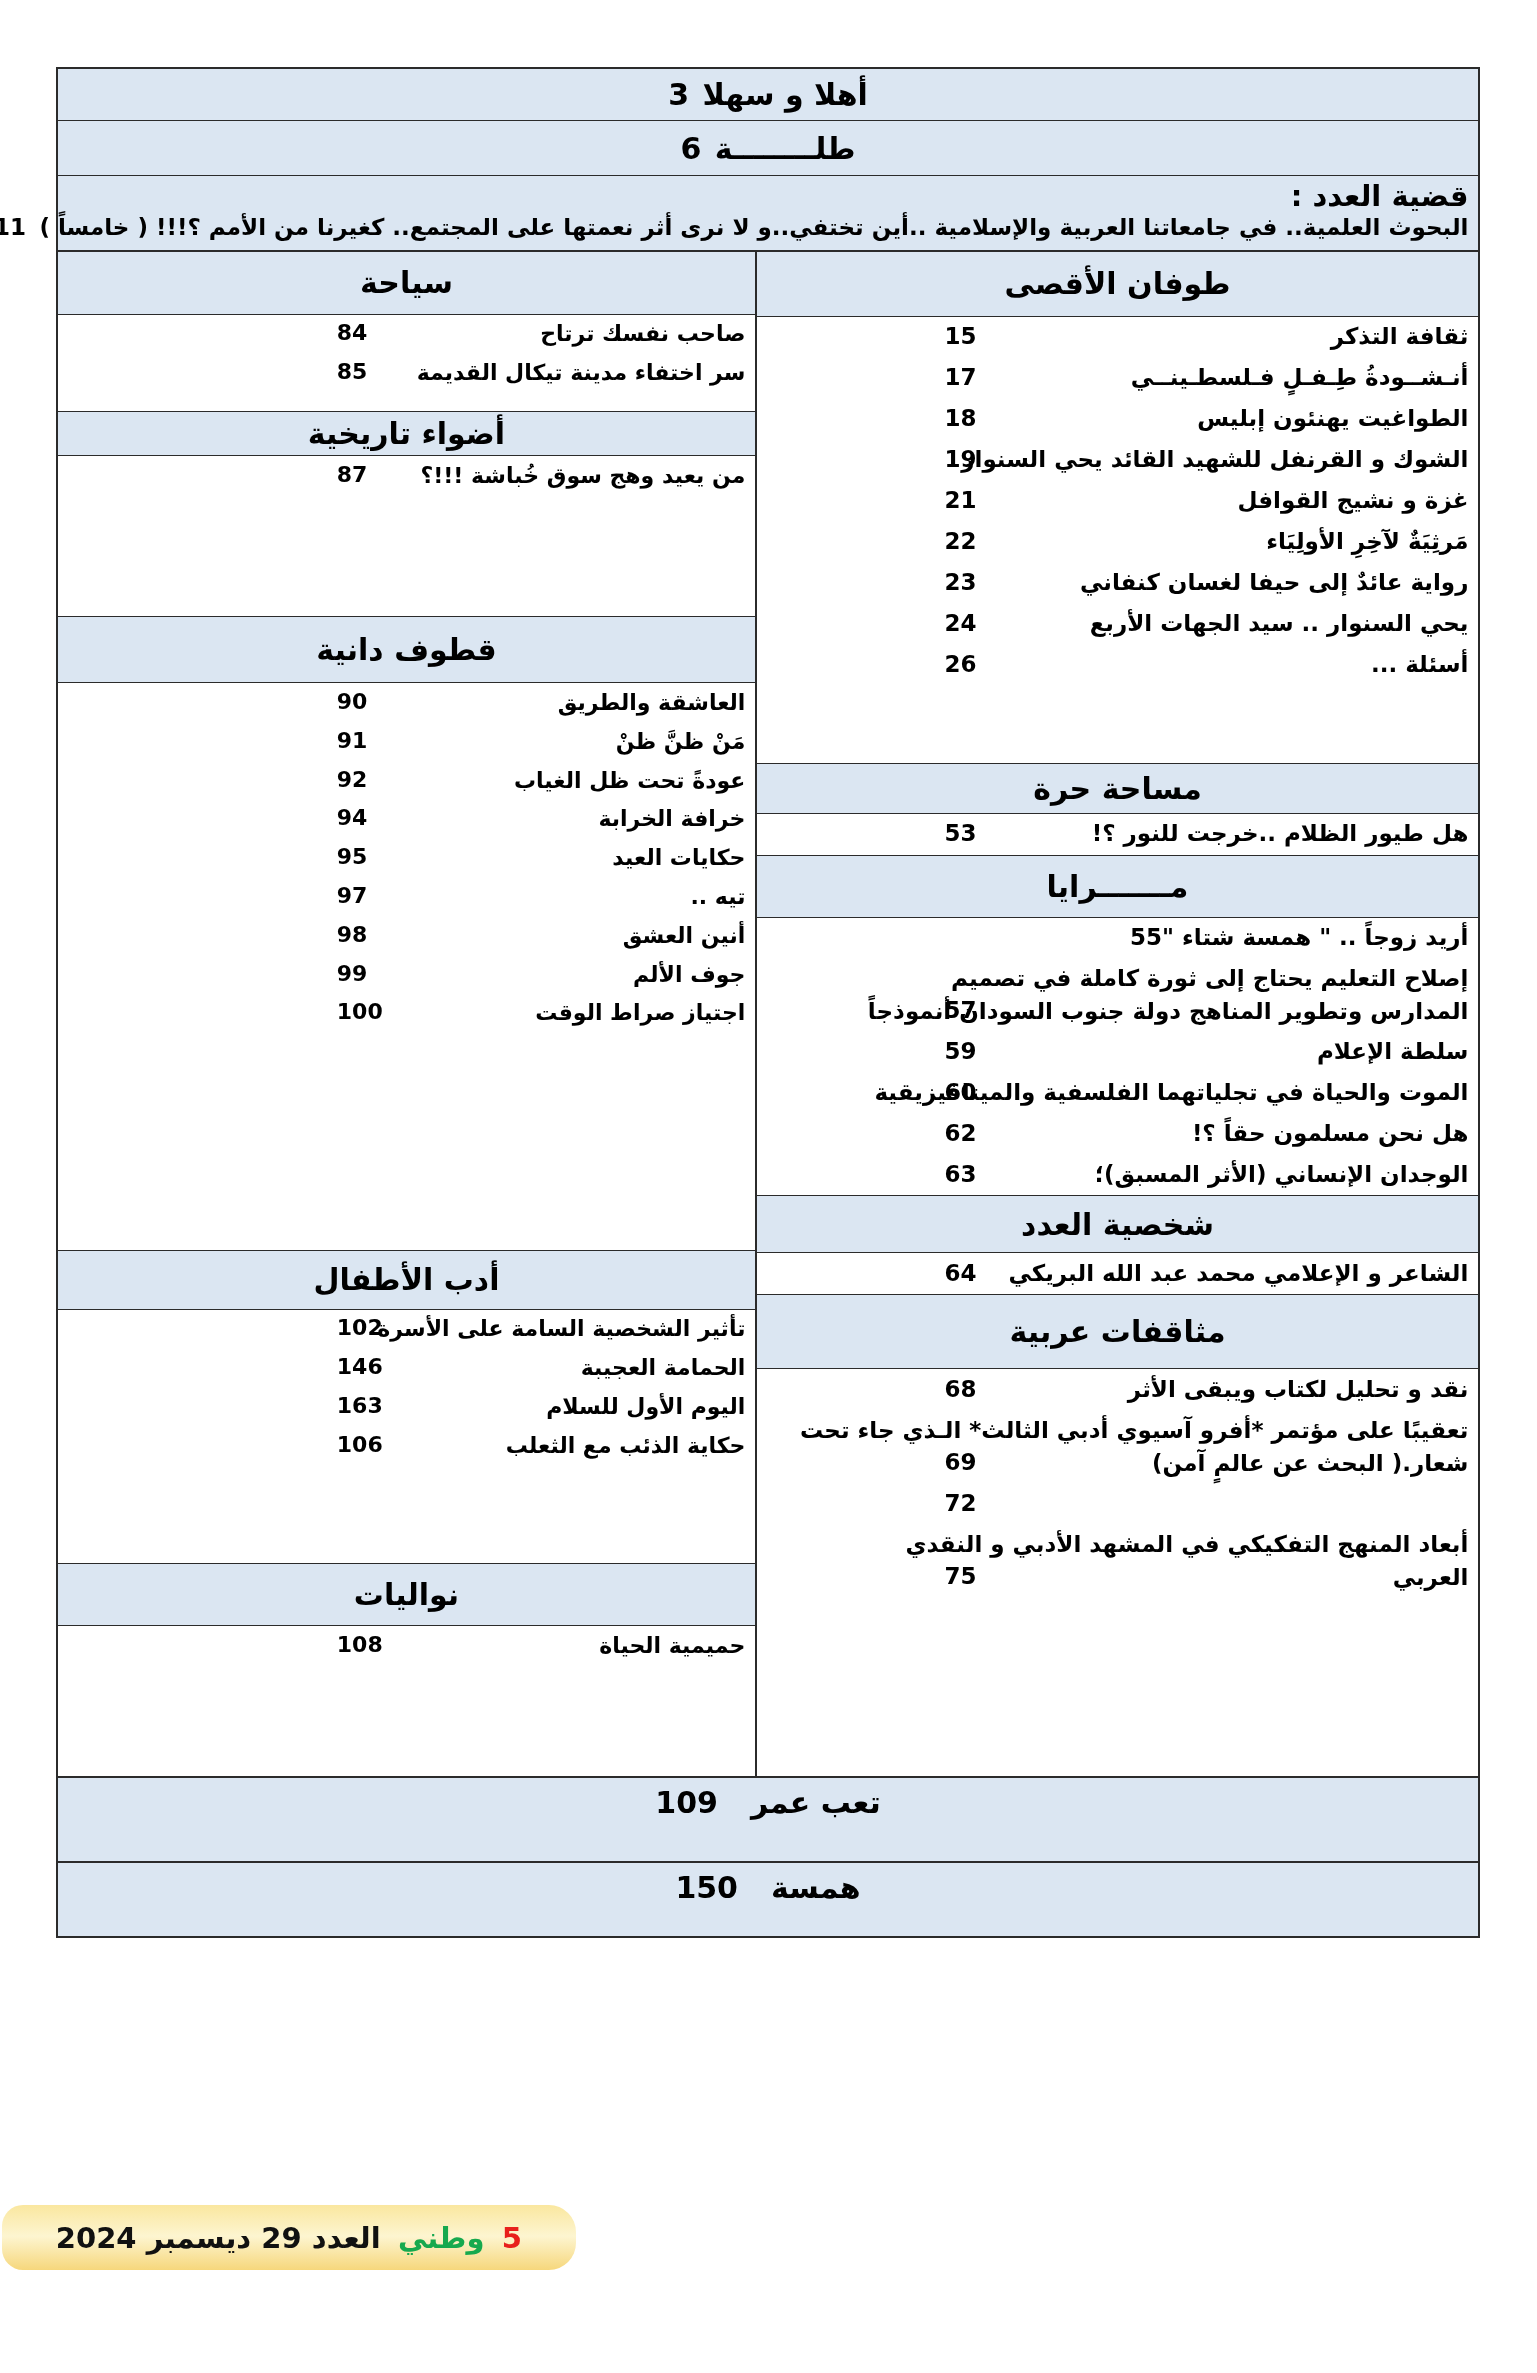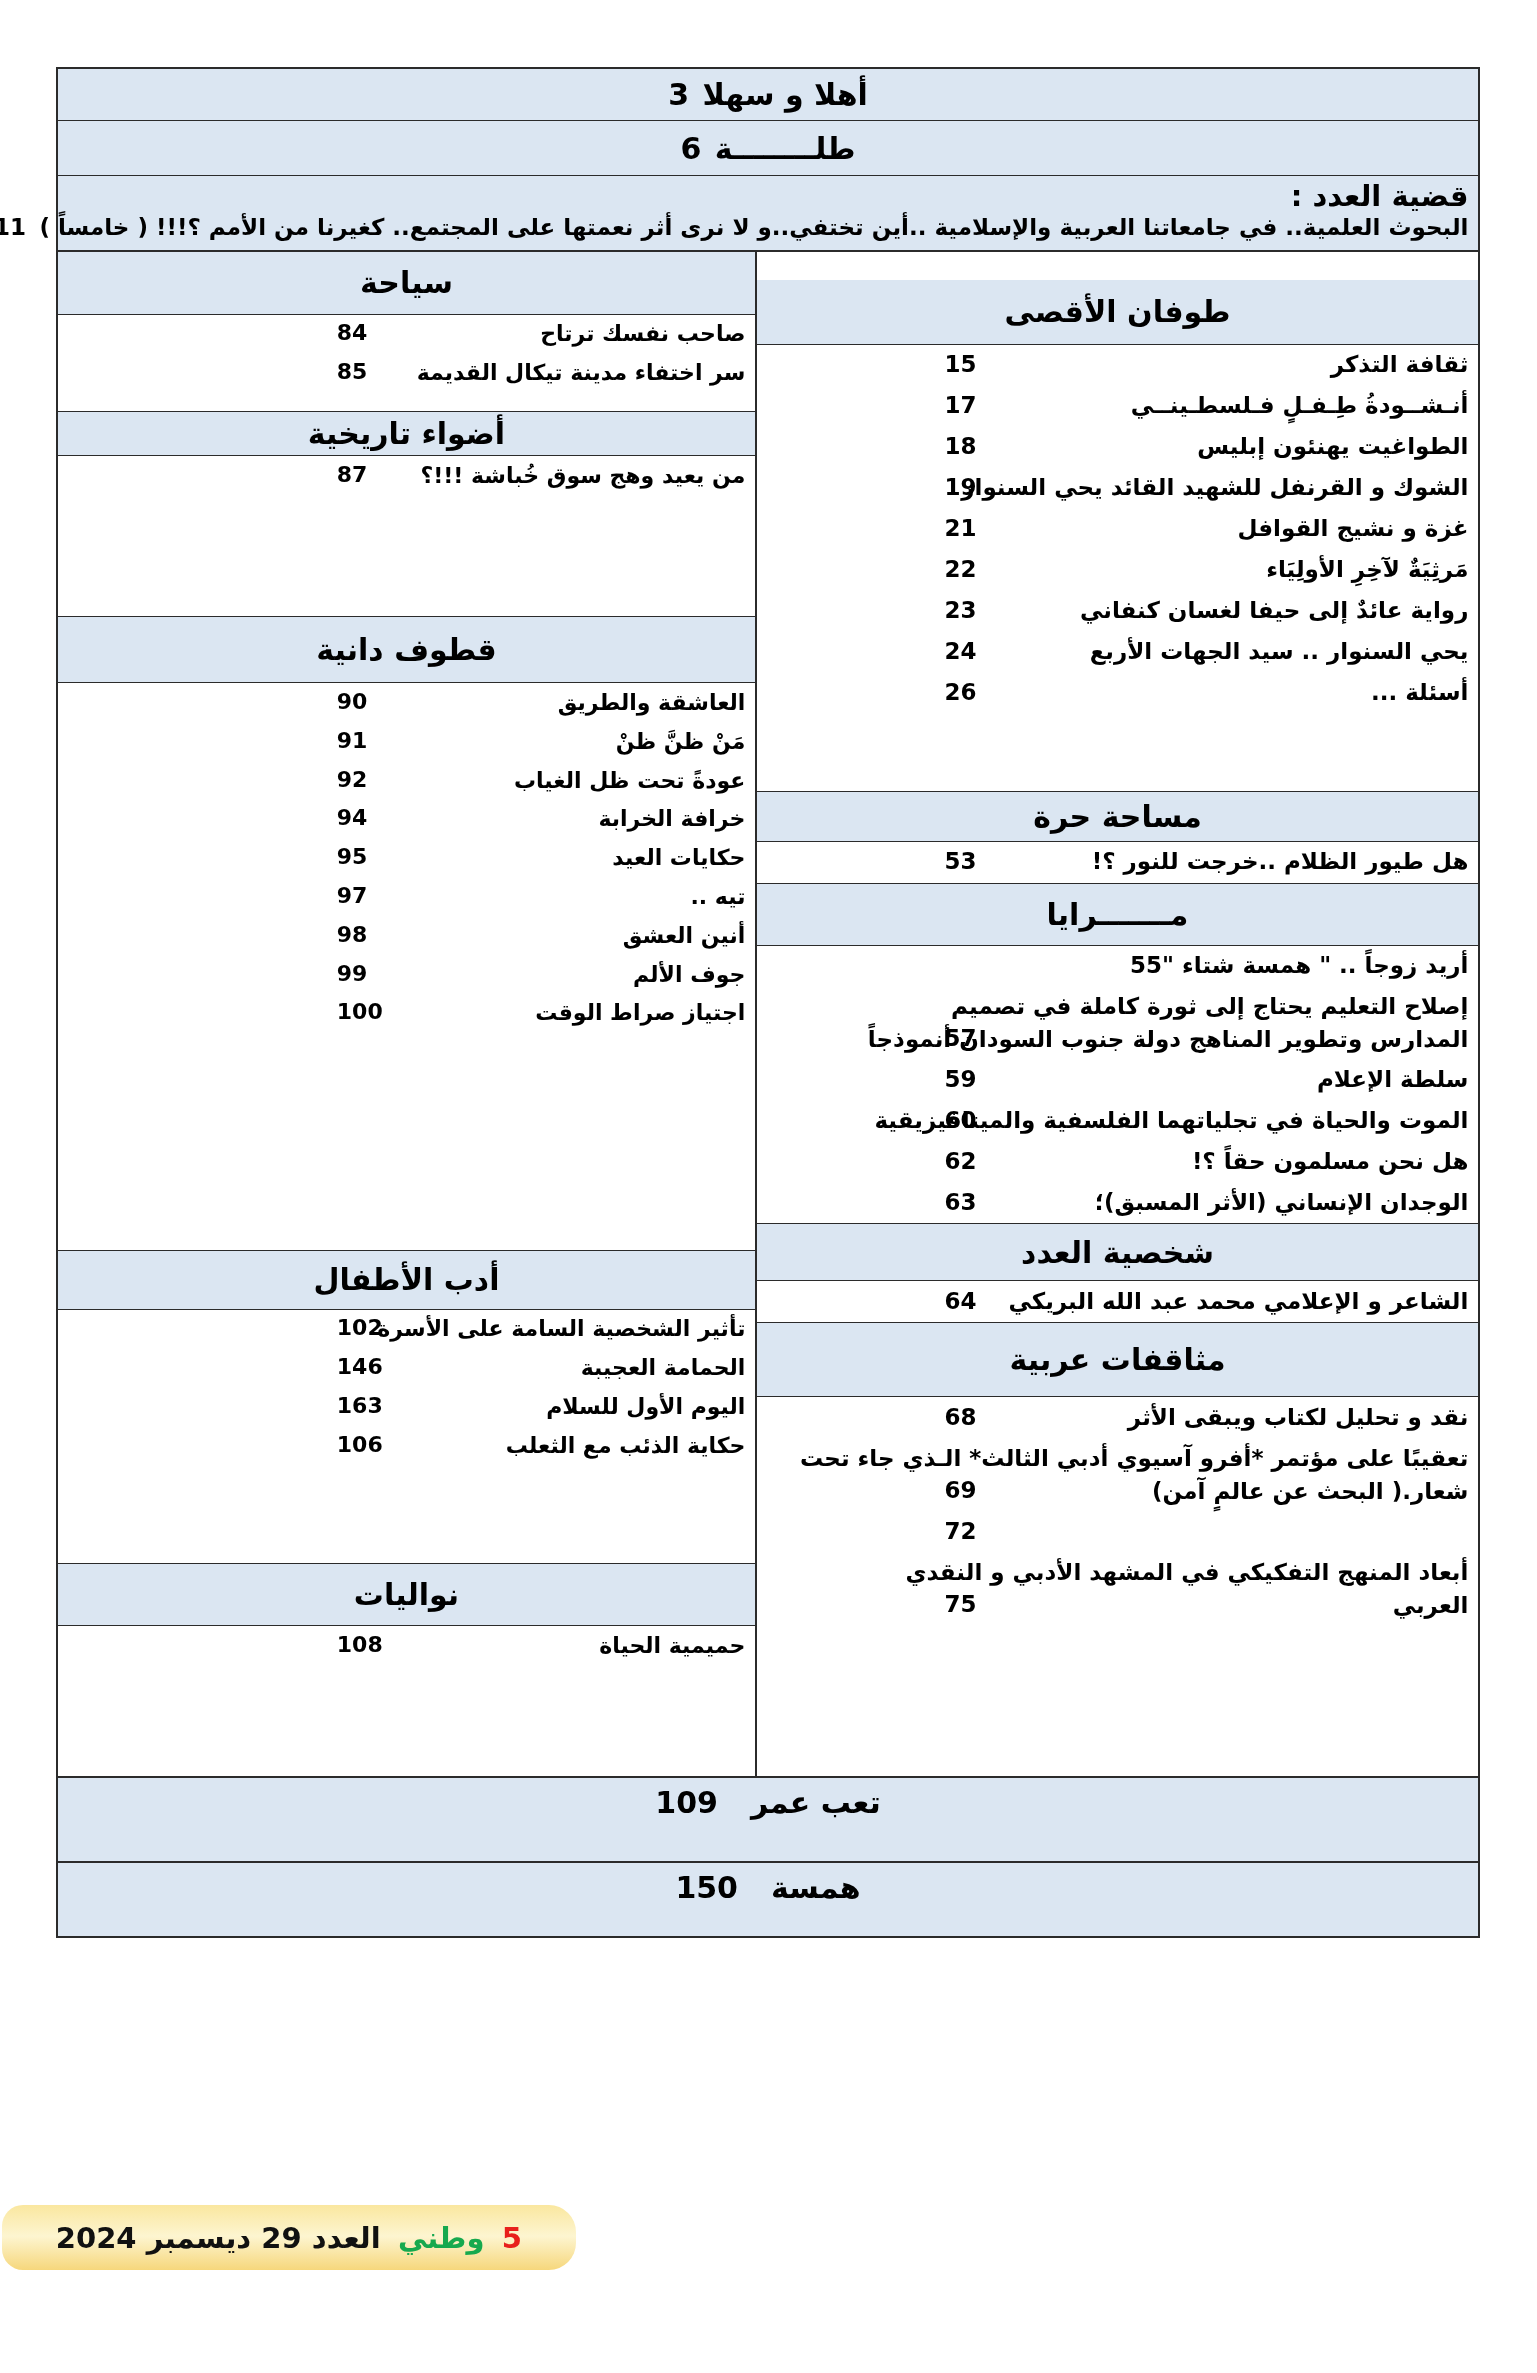--- a/index.html
+++ b/index.html
@@ -57,21 +57,21 @@
     <div class="band issue-row">
       <div class="issue-heading">قضية العدد :</div>
       <div class="issue-body">
         <span>البحوث العلمية.. في جامعاتنا العربية والإسلامية ..أين تختفي..و لا نرى أثر نعمتها على المجتمع.. كغيرنا من الأمم ؟!!! ( خامساً )</span>
         <span class="num">11</span>
       </div>
     </div>
 
     <div class="cols">
       <div class="col col-right">
-          <div class="band sec-header" style="min-height: 65px; margin-top: 28px;">طوفان الأقصى</div>
+          <div class="band sec-header" style="min-height: 65px;">طوفان الأقصى</div>
           <div class="toc-item" style="min-height: 41px;">
             <span class="title">ثقافة التذكر</span>
             <span class="pno num">15</span>
           </div>
           <div class="toc-item" style="min-height: 41px;">
             <span class="title">أنـشــودةُ طِـفـلٍ فـلسطـينــي</span>
             <span class="pno num">17</span>
           </div>
           <div class="toc-item" style="min-height: 41px;">
             <span class="title">الطواغيت يهنئون إبليس</span>

